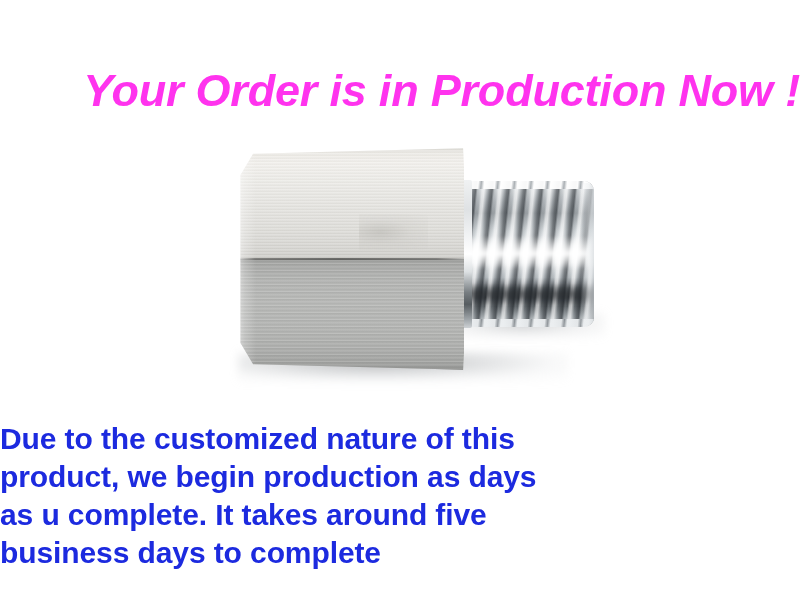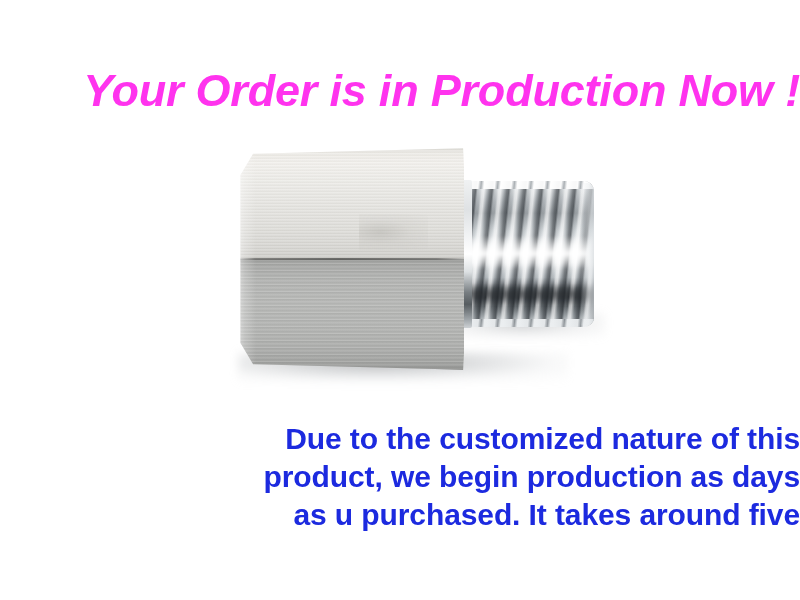--- a/index.html
+++ b/index.html
@@ -36,21 +36,21 @@
     line-height: 1.08;
     margin-top: 18px;
   }
 
   
   .bodycopy {
     position: absolute;
     left: 0;
     top: 420px;
     width: 800px;
-    text-align: right;
+    text-align: left;
     font-family: "Liberation Sans", sans-serif;
     font-weight: bold;
     font-size: 30px;
     color: #1c2adf;
     line-height: 38px;
     letter-spacing: -0.1px;
   }
   .bodycopy .line { display: block; white-space: nowrap; }
 
   
@@ -377,16 +377,17 @@
       <div class="hex-edge"></div>
       <div class="hex-left-chamfer"></div>
       <div class="hex-engraving"></div>
       <div class="hex-bottom-rim"></div>
     </div>
   </div>
 
   <div class="bodycopy" style="color: rgb(28, 42, 223);">
     <span class="line">Due to the customized nature of this</span>
     <span class="line">product, we begin production as days</span>
-    <span class="line">as u purchased. It takes around five</span>
+    <span class="line">as u complete. It takes around five</span>
+    <span class="line">business days to complete</span>
   </div>
 
 </div>
 
 </body></html>

